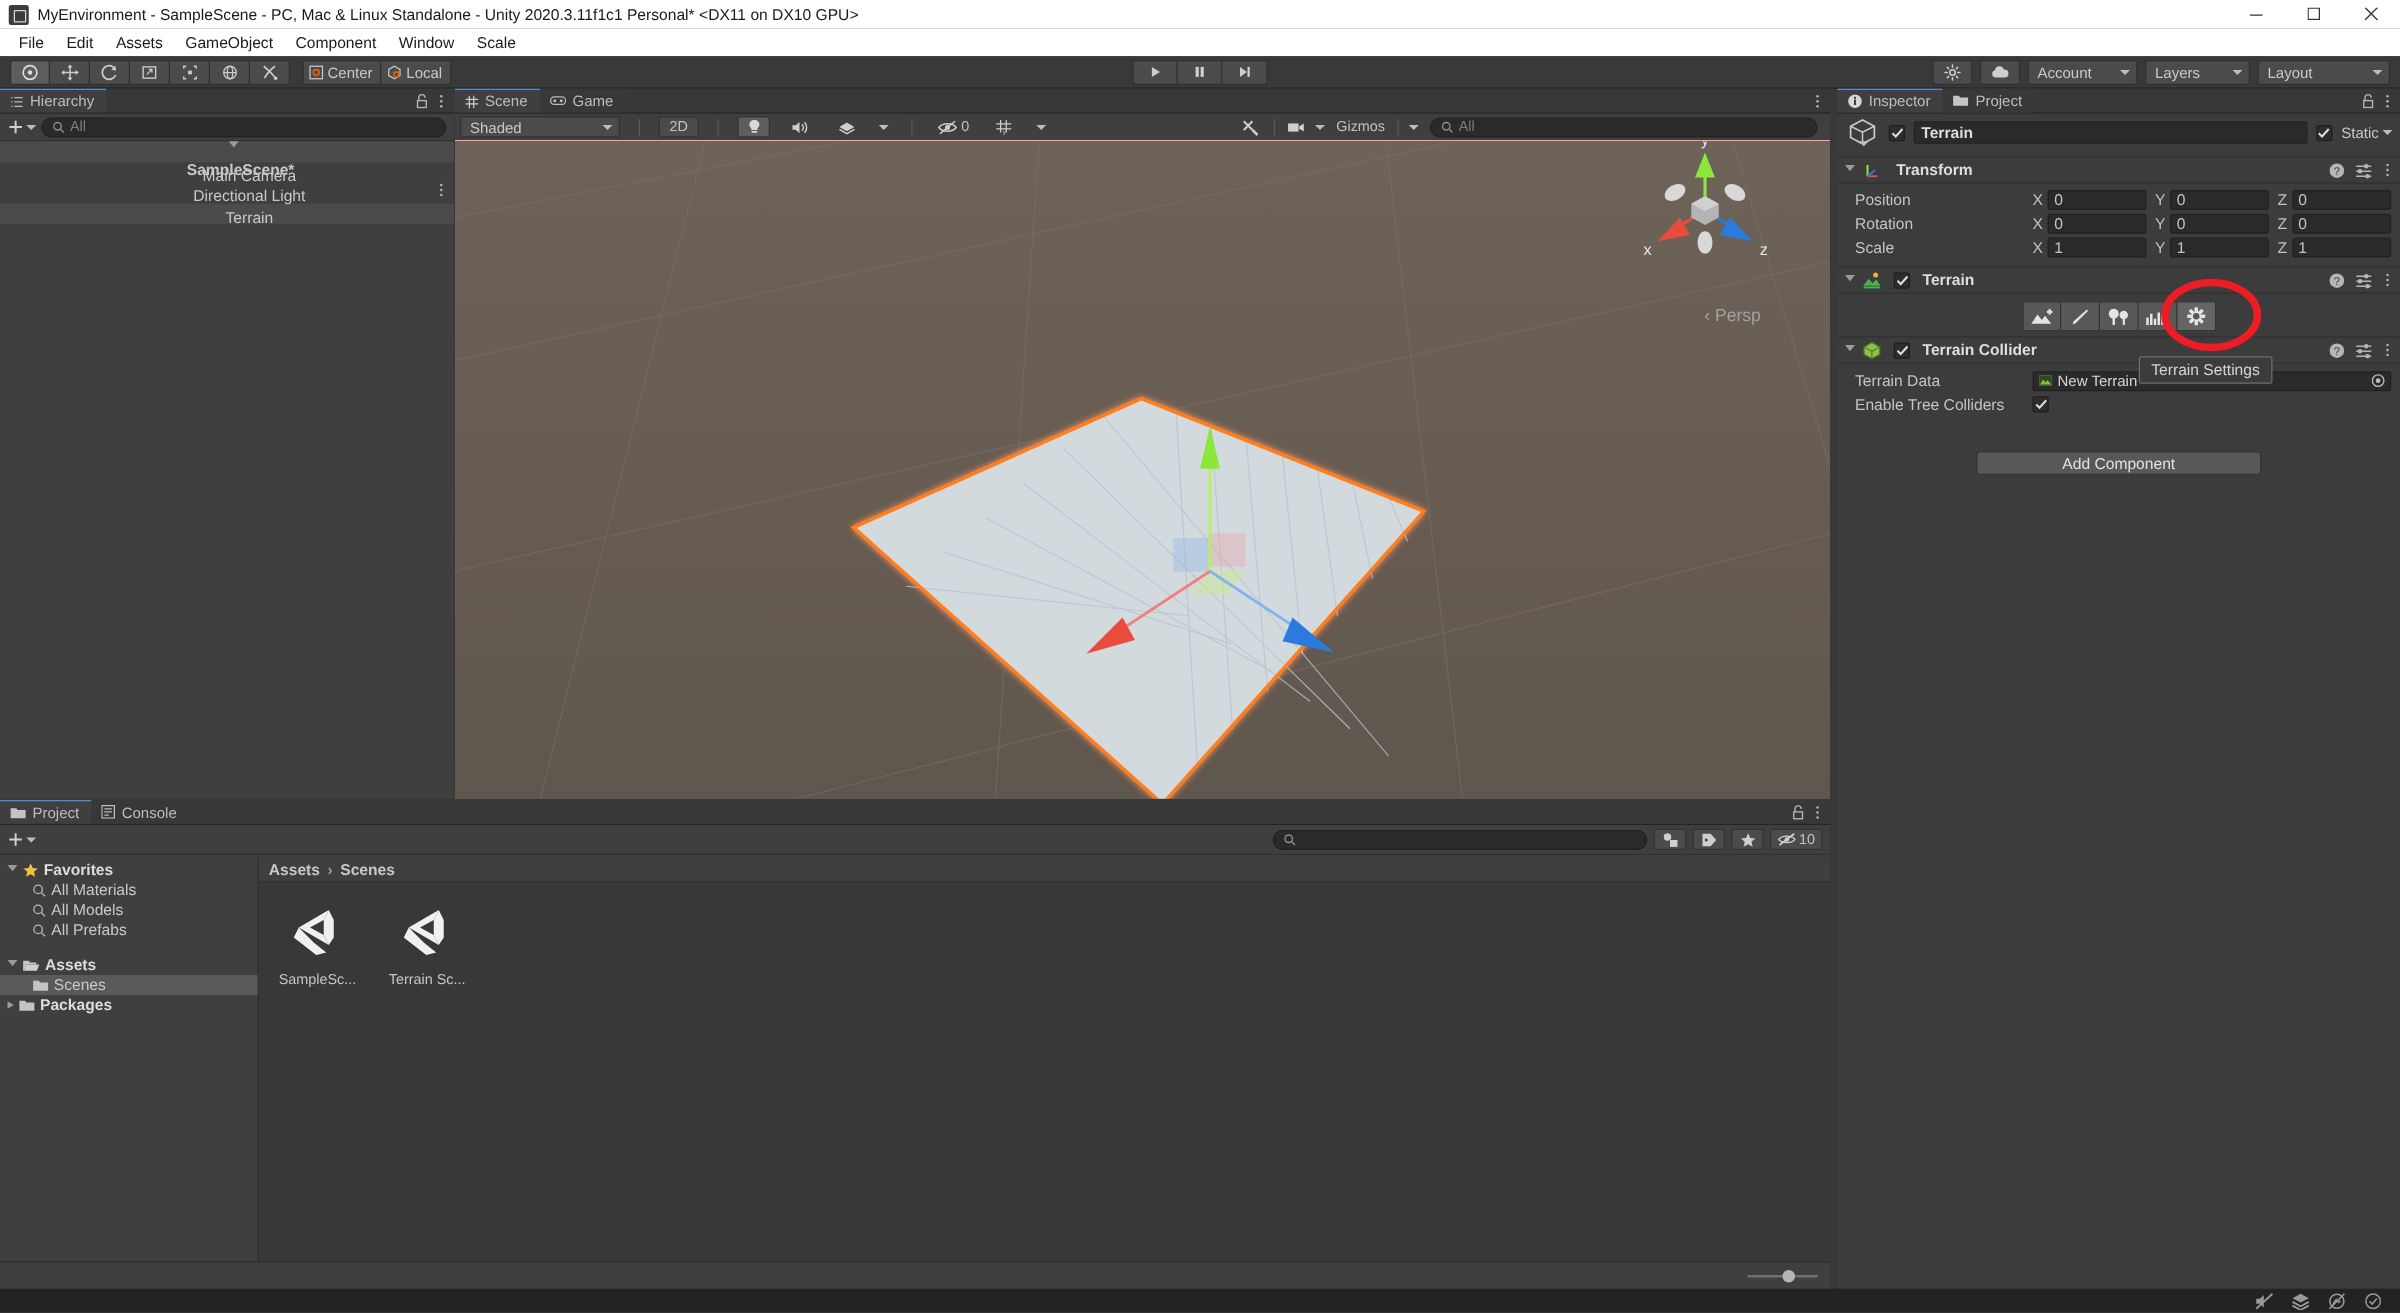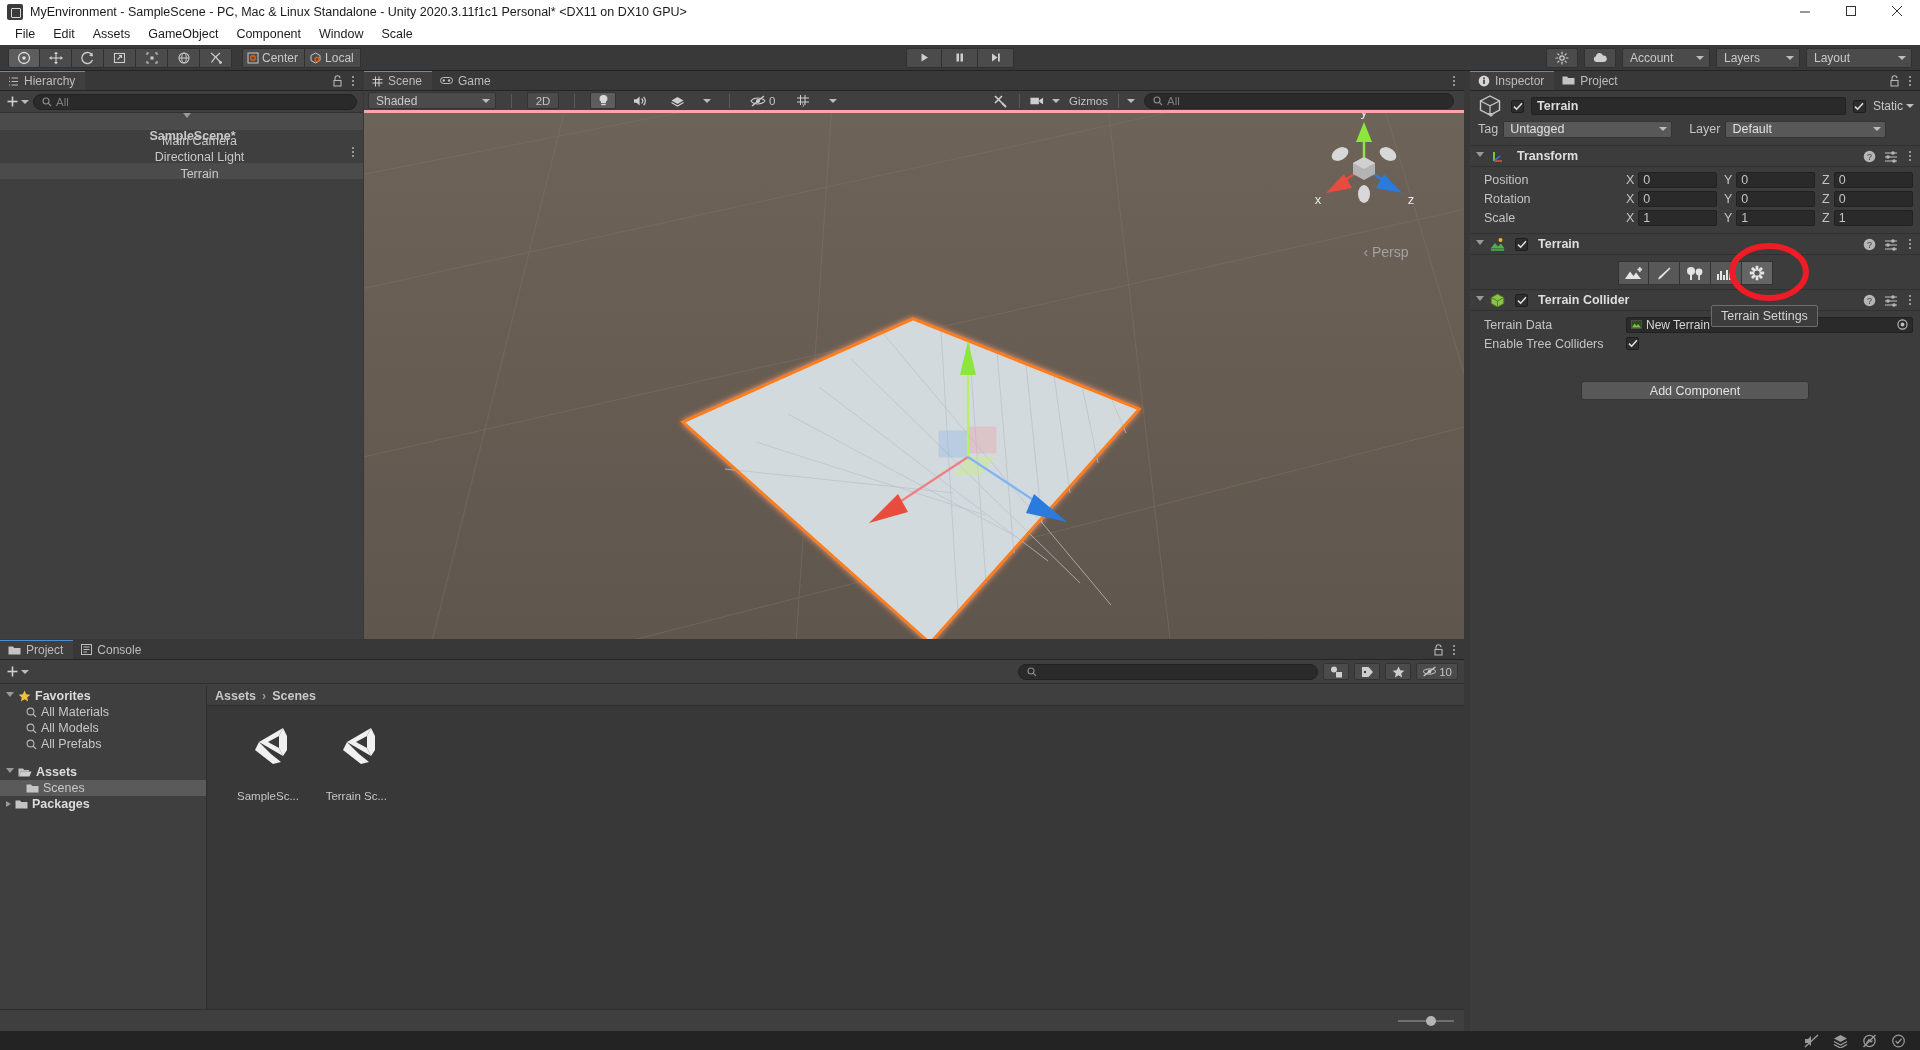--- a/index.html
+++ b/index.html
@@ -120,21 +120,21 @@
   .hrow.scene { background: #4b4b4b; font-weight: bold; padding-left: 22px; }
   .hrow.sel { background: #4b4b4b; }
   .hrow .disc { margin-left: auto; margin-right: 6px; }
   .tri { width:0;height:0;border-left:5px solid #9a9a9a;border-top:3.5px solid transparent;border-bottom:3.5px solid transparent; }
   .tri.down { border-left:4px solid transparent;border-right:4px solid transparent;border-top:5px solid #9a9a9a; }
 
   
   #sceneview { left: 364px; top: 71px; width: 1100px; height: 568px; background: #3f3f3f; }
   .scene-toolbar {
     height: 22px; background: #3f3f3f; display: flex; align-items: center; gap: 10px;
-    padding: 0 4px; border-bottom: 3px solid #fca5a5;
+    padding: 0 4px; border-bottom: 1px solid #fca5a5;
   }
   .sbtn {
     height: 17px; background: #4b4b4b; border: 1px solid #333; display: flex;
     align-items: center; justify-content: center; color: #c2c2c2; font-size: 11.5px; padding: 0 5px;
   }
   .shaded-dd {
     width: 128px; height: 17px; background: #4b4b4b; border: 1px solid #333;
     display: flex; align-items: center; justify-content: space-between; padding: 0 5px 0 7px;
     font-size: 12px; color: #c9c9c9; border-radius: 2px;
   }
@@ -210,21 +210,21 @@
   #project { left: 0; top: 640px; width: 1464px; height: 391px; background: #3f3f3f; }
   .prj-body { position: absolute; top: 46px; left: 0; right: 0; bottom: 22px; display: flex; }
   .prj-tree { width: 207px; background: #3f3f3f; border-right: 1px solid #2e2e2e; padding-top: 2px; }
   .trow { height: 16px; display: flex; align-items: center; gap: 4px; font-size: 12.5px; color: #c8c8c8; }
   .trow.sel { background: #5a5a5a; }
   .trow.bold { font-weight: bold; color: #dcdcdc; }
   .prj-right { flex: 1; background: #383838; position: relative; }
   .breadcrumb { height: 20px; background: #3f3f3f; display: flex; align-items: center; gap: 6px;
     padding-left: 8px; font-size: 12.5px; color: #c8c8c8; font-weight: bold; border-bottom:1px solid #2e2e2e;}
   .grid-area { padding: 16px 0 0 16px; display: flex; gap: 12px; }
-  .asset { width: 76px; display: flex; flex-direction: column; align-items: flex-end; gap: 16px; }
+  .asset { width: 76px; display: flex; flex-direction: column; align-items: flex-start; gap: 4px; }
   .asset .cap { font-size: 11.5px; color: #c6c6c6; white-space: nowrap; }
   .prj-footer { position: absolute; left: 0; right: 0; bottom: 0; height: 22px; background: #3f3f3f;
     border-top: 1px solid #2e2e2e; display: flex; align-items: center; justify-content: flex-end; padding-right: 10px; }
   .slider { width: 56px; height: 2px; background: #6f6f6f; position: relative; }
   .slider i { position: absolute; left: 28px; top: -4px; width: 10px; height: 10px; border-radius: 50%; background: #b5b5b5; }
   .prj-search-row { height: 24px; background:#3f3f3f; display:flex; align-items:center; gap:5px; padding:0 6px;
     border-bottom:1px solid #303030; }
 
   
   .statusbar { position: absolute; left: 0; bottom: 0; width: 1920px; height: 19px;
@@ -733,32 +733,20 @@
         <svg width="10" height="9" viewBox="0 0 10 9">
             <path d="M1 4.6 L3.6 7.2 L9 1.2" fill="none" stroke="#dedede" stroke-width="1.6"></path>
           </svg>
       </div>
       <div class="static-lbl">
         <span>Static</span>
           <span class="caret"></span>
       </div>
     </div>
 
-    <div class="row" style="padding-bottom:4px">
-      <span class="lbl">Tag</span>
-      <div class="dd" style="width:169px">
-        <span>Untagged</span>
-          <span class="caret"></span>
-      </div>
-      <span class="lbl" style="margin-left:12px">Layer</span>
-      <div class="dd" style="width:161px">
-        <span>Default</span>
-          <span class="caret"></span>
-      </div>
-    </div>
 
     <div class="comp-header" style="margin-top:4px">
       <span class="tri down"></span>
       <svg width="15" height="15" viewBox="0 0 15 15">
           <line x1="4" y1="12" x2="4" y2="3" stroke="#8ce63c" stroke-width="1.6"></line>
           <line x1="4" y1="12" x2="12" y2="12" stroke="#e84c3d" stroke-width="1.6"></line>
           <line x1="4" y1="12" x2="10" y2="7" stroke="#2b7ade" stroke-width="1.6"></line>
         </svg>
       <span class="comp-title" style="margin-left:6px">Transform</span>
       <div class="comp-right">

